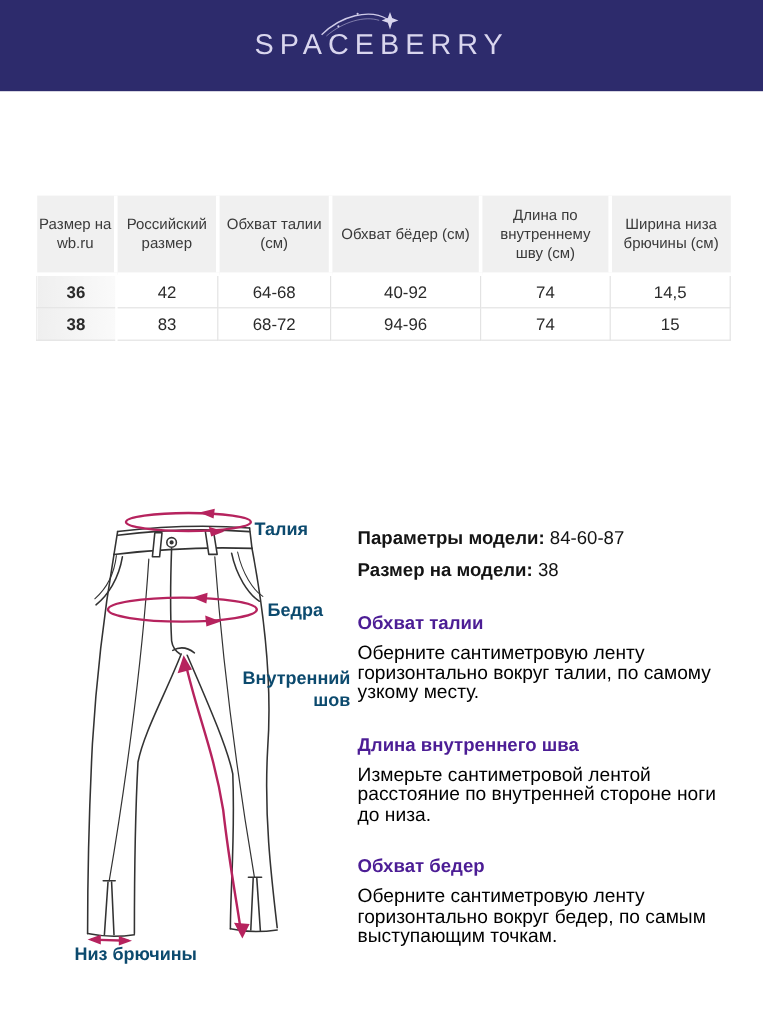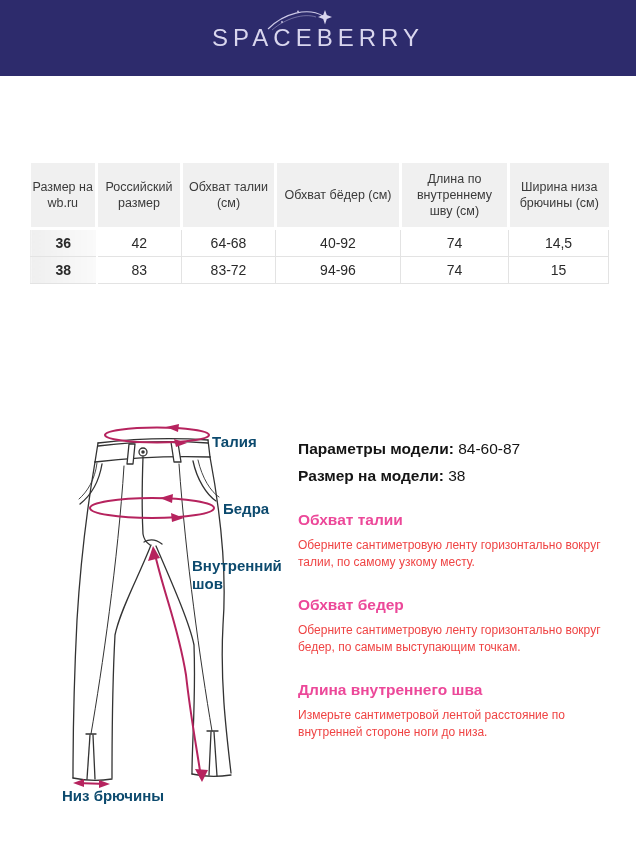--- a/index.html
+++ b/index.html
@@ -33,31 +33,31 @@
     background:linear-gradient(90deg,#efefef,#fafafa);font-weight:700;
     border-left:1px solid #eeeeee;border-right:2px solid #ffffff;
   }
   
   .diagram{position:absolute;left:40px;top:420px;width:250px;height:405px;}
   .diagram svg{position:absolute;left:0;top:0;}
   .dlabel{
     position:absolute;font-size:15px;font-weight:700;color:#0c4a6e;line-height:18px;
     white-space:nowrap;
   }
-  .dlabel.wrap{white-space:normal;width:100px;}
+  .dlabel.wrap{white-space:normal;width:100px;text-align:right;}
   
   .right-col{position:absolute;left:298px;top:440px;width:322px;}
   .model-line{margin:0 0 9px 0;font-size:15.5px;line-height:18px;color:#141414;}
   .model-line .lbl{font-weight:700;}
   .model-line .val{font-weight:400;}
   .measure-section h3{
-    margin:26px 0 8px 0;font-size:15.5px;font-weight:700;color:#ec4899;line-height:18px;
+    margin:26px 0 8px 0;font-size:15.5px;font-weight:700;color:#4c1d95;line-height:18px;
   }
   .measure-section p{
-    margin:0;font-size:12px;line-height:16.5px;color:#ef4444;max-width:312px;
+    margin:0;font-size:16px;line-height:16.5px;color:#000000;max-width:312px;
   }
   .measure-sections{margin-top:14px;}
 </style>
 </head>
 <body>
 
 <div class="page">
 
   <header class="brand-bar">
     <svg class="comet" width="70" height="32" viewBox="0 0 70 32">
@@ -94,21 +94,21 @@
         <td class="first-col">36</td>
         <td>42</td>
         <td>64-68</td>
         <td>40-92</td>
         <td>74</td>
         <td>14,5</td>
       </tr>
       <tr>
         <td class="first-col">38</td>
         <td>83</td>
-        <td>83-72</td>
+        <td>68-72</td>
         <td>94-96</td>
         <td>74</td>
         <td>15</td>
       </tr>
     </tbody>
   </table>
 
   <div class="diagram">
     <svg width="250" height="405" viewBox="0 0 250 405">
       <g fill="none" stroke="#333333" stroke-width="1.3" stroke-linecap="round" stroke-linejoin="round">
@@ -190,23 +190,23 @@
         <span class="val">38</span>
       </p>
     </div>
 
     <div class="measure-sections">
       <section class="measure-section">
         <h3>Обхват талии</h3>
         <p>Оберните сантиметровую ленту горизонтально вокруг талии, по самому узкому месту.</p>
       </section>
       <section class="measure-section">
+        <h3>Длина внутреннего шва</h3>
+        <p>Измерьте сантиметровой лентой расстояние по внутренней стороне ноги до низа.</p>
+      </section>
+      <section class="measure-section">
         <h3>Обхват бедер</h3>
         <p>Оберните сантиметровую ленту горизонтально вокруг бедер, по самым выступающим точкам.</p>
       </section>
-      <section class="measure-section">
-        <h3>Длина внутреннего шва</h3>
-        <p>Измерьте сантиметровой лентой расстояние по внутренней стороне ноги до низа.</p>
-      </section>
     </div>
   </div>
 
 </div>
 
 </body></html>

